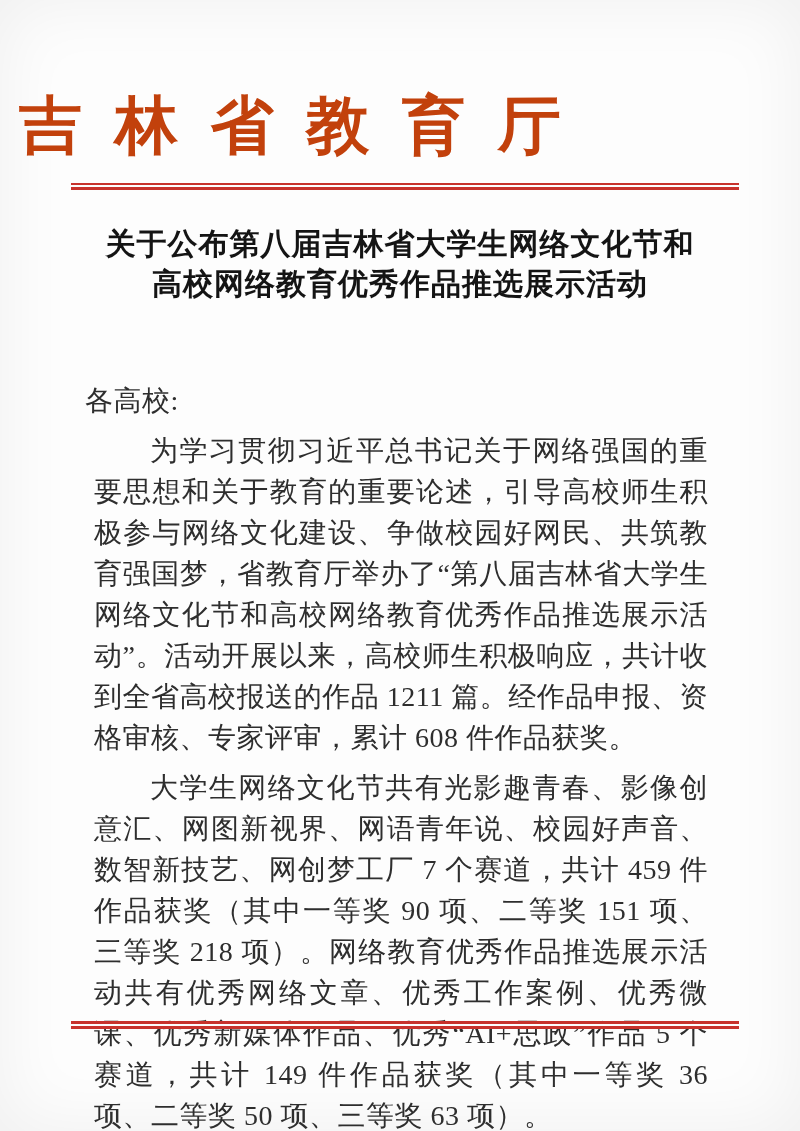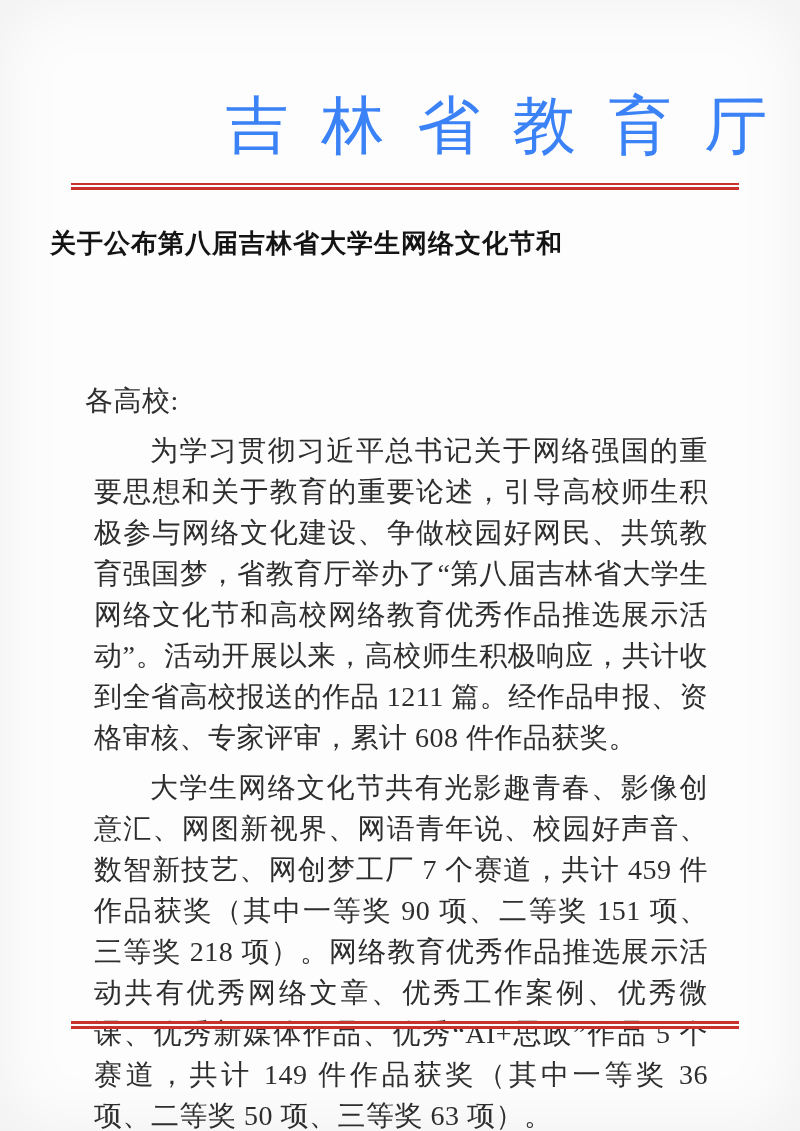--- a/index.html
+++ b/index.html
@@ -16,26 +16,26 @@
     box-shadow: inset 0 0 70px rgba(0,0,0,0.06);
     overflow: hidden;
     font-family: "Liberation Serif", "DejaVu Serif", serif;
   }
   
   .letterhead {
     position: absolute;
     top: 86px;
     left: 0;
     right: 0;
-    text-align: right;
+    text-align: left;
     text-indent: 0.3em;
     font-size: 63px;
     line-height: 80px;
-    font-weight: normal;
-    color: #3b82f6;
+    font-weight: bold;
+    color: #c2410c;
     letter-spacing: 0.52em;
     white-space: nowrap;
   }
   
   .rule {
     position: absolute;
     left: 71px;
     right: 61px;
     background: #fdfdfd;
     border-top: 2px solid #c7322c;
@@ -47,24 +47,24 @@
     top: 1021px;
     border-top-width: 3px;
     height: 2px;
   }
   
   .doc-title {
     position: absolute;
     top: 224px;
     left: 50px;
     right: 50px;
-    text-align: left;
+    text-align: center;
     font-weight: bold;
     color: #141414;
-    font-size: 26px;
+    font-size: 30px;
     line-height: 40px;
     letter-spacing: 1px;
   }
   
   .doc-body {
     position: absolute;
     top: 380px;
     left: 85px;
     width: 632px;
     font-size: 28px;
@@ -86,20 +86,21 @@
 <body>
 
 <div class="page">
 
   <div class="letterhead">吉林省教育厅</div>
 
   <div class="rule rule-top"></div>
 
   <div class="doc-title">
     <div>关于公布第八届吉林省大学生网络文化节和</div>
+    <div>高校网络教育优秀作品推选展示活动</div>
   </div>
 
   <div class="doc-body">
     <p class="salutation">各高校:</p>
     <p class="para">为学习贯彻习近平总书记关于网络强国的重要思想和关于教育的重要论述，引导高校师生积极参与网络文化建设、争做校园好网民、共筑教育强国梦，省教育厅举办了“第八届吉林省大学生网络文化节和高校网络教育优秀作品推选展示活动”。活动开展以来，高校师生积极响应，共计收到全省高校报送的作品 1211 篇。经作品申报、资格审核、专家评审，累计 608 件作品获奖。</p>
     <p class="para">大学生网络文化节共有光影趣青春、影像创意汇、网图新视界、网语青年说、校园好声音、数智新技艺、网创梦工厂 7 个赛道，共计 459 件作品获奖（其中一等奖 90 项、二等奖 151 项、三等奖 218 项）。网络教育优秀作品推选展示活动共有优秀网络文章、优秀工作案例、优秀微课、优秀新媒体作品、优秀“AI+思政”作品 5 个赛道，共计 149 件作品获奖（其中一等奖 36 项、二等奖 50 项、三等奖 63 项）。</p>
   </div>
 
   <div class="rule rule-bottom"></div>
 

